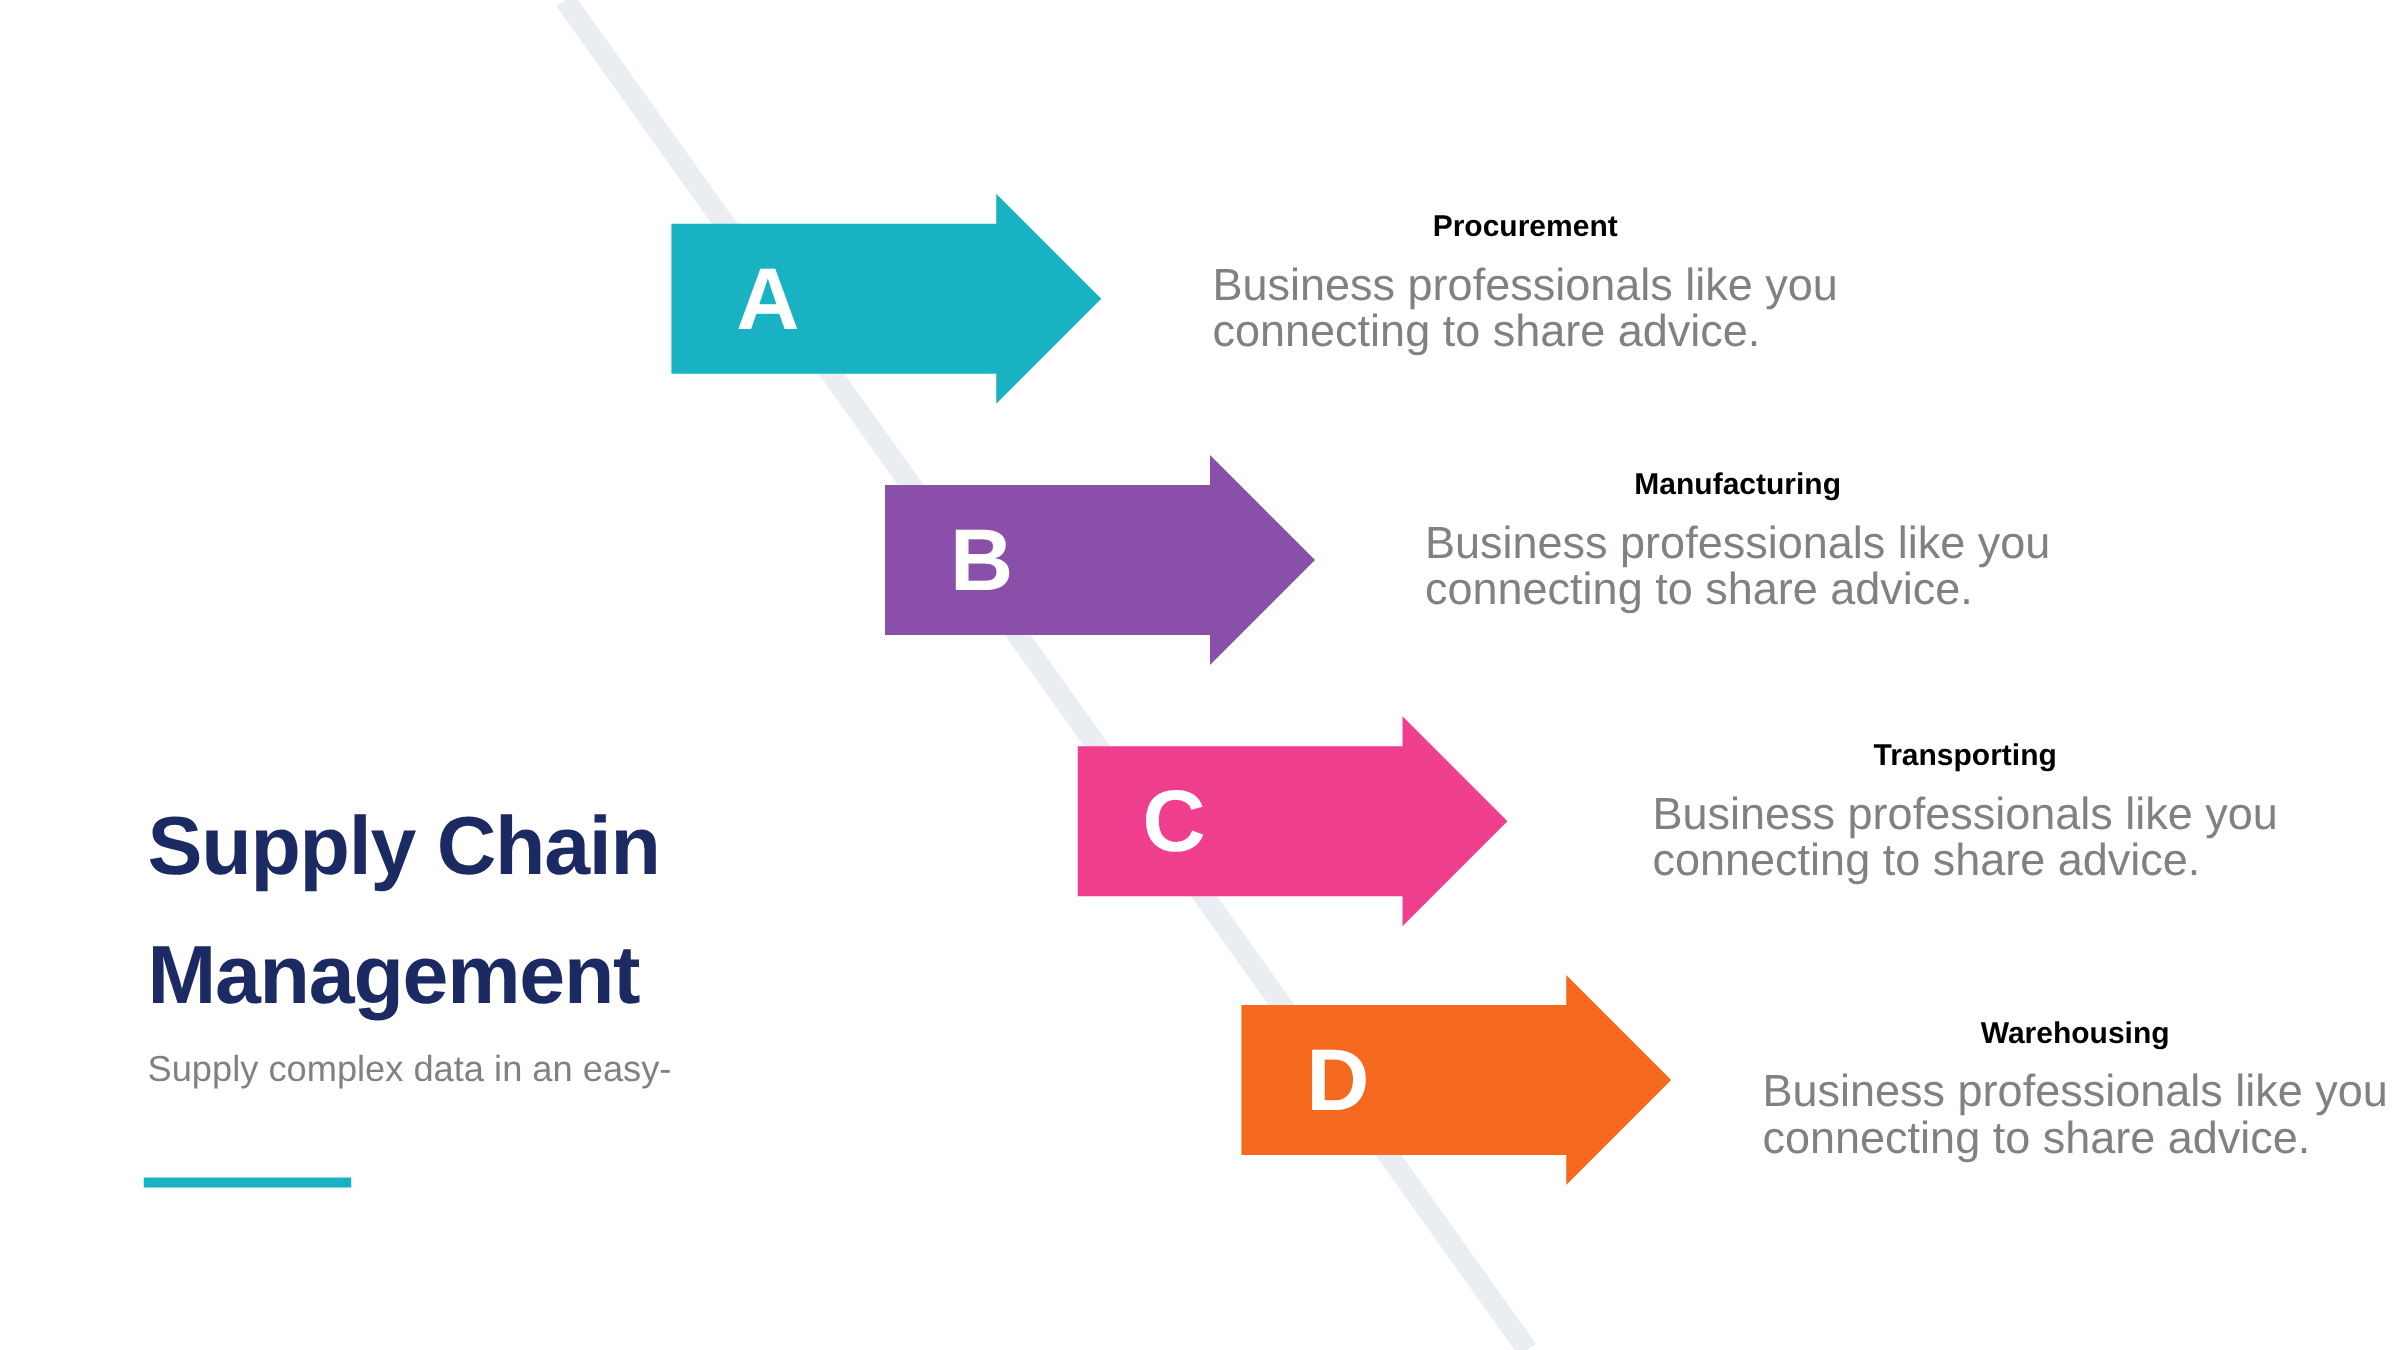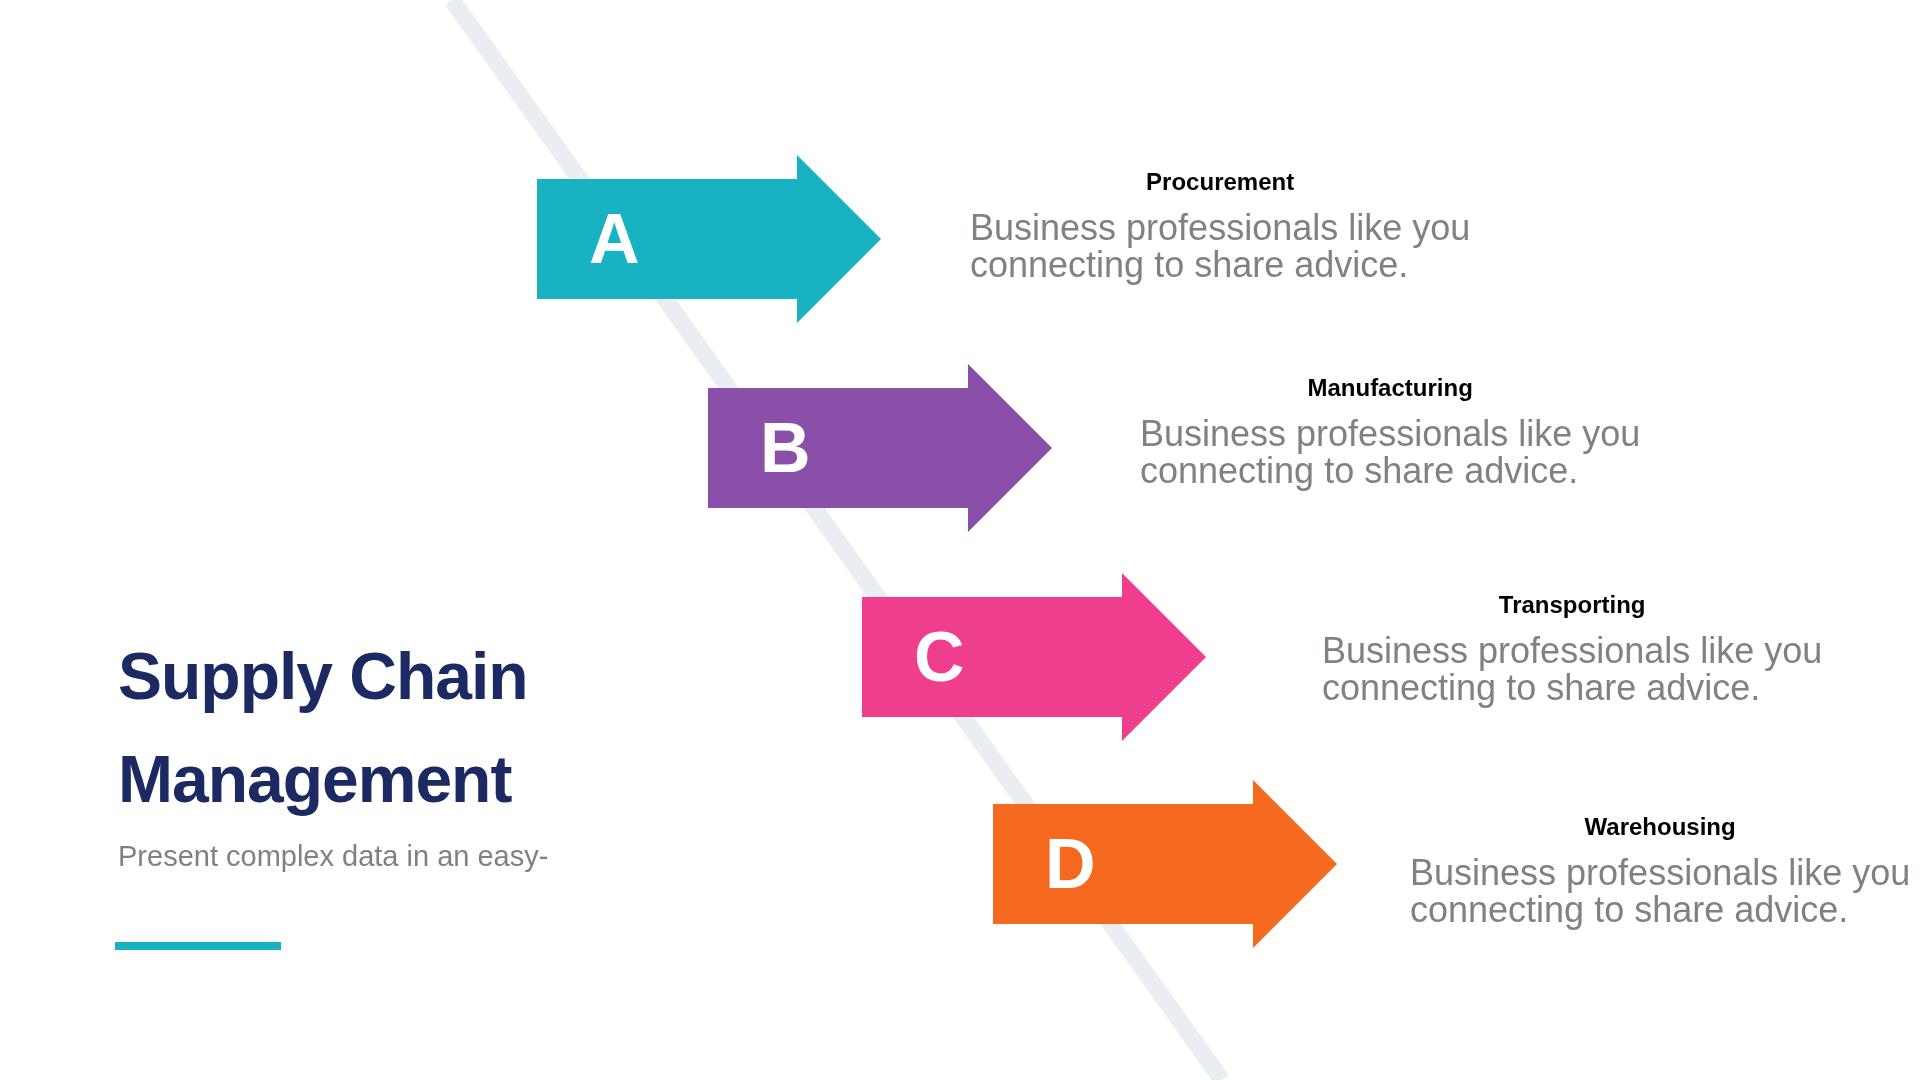--- a/index.html
+++ b/index.html
@@ -113,21 +113,21 @@
 <body>
 
 <div class="stage">
 
   <svg class="bg-svg" viewBox="0 0 1920 1080" preserveAspectRatio="none">
     <line x1="452" y1="0" x2="1222" y2="1080" stroke="#EAEEF3" stroke-width="17"></line>
   </svg>
 
   <h1 class="page-title">Supply Chain Management</h1>
   <div class="page-subtitle">
-    <div>Present complex data in an easy-</div>
+    <div>Supply complex data in an easy-</div>
   </div>
   <div class="title-rule"></div>
 
   <div class="arrow arrow-a">
     <svg viewBox="0 0 344 168">
       <polygon points="0,24 260,24 260,0 344,84 260,168 260,144 0,144" fill="#18B2C2"></polygon>
     </svg>
     <span class="letter">A</span>
   </div>
 

